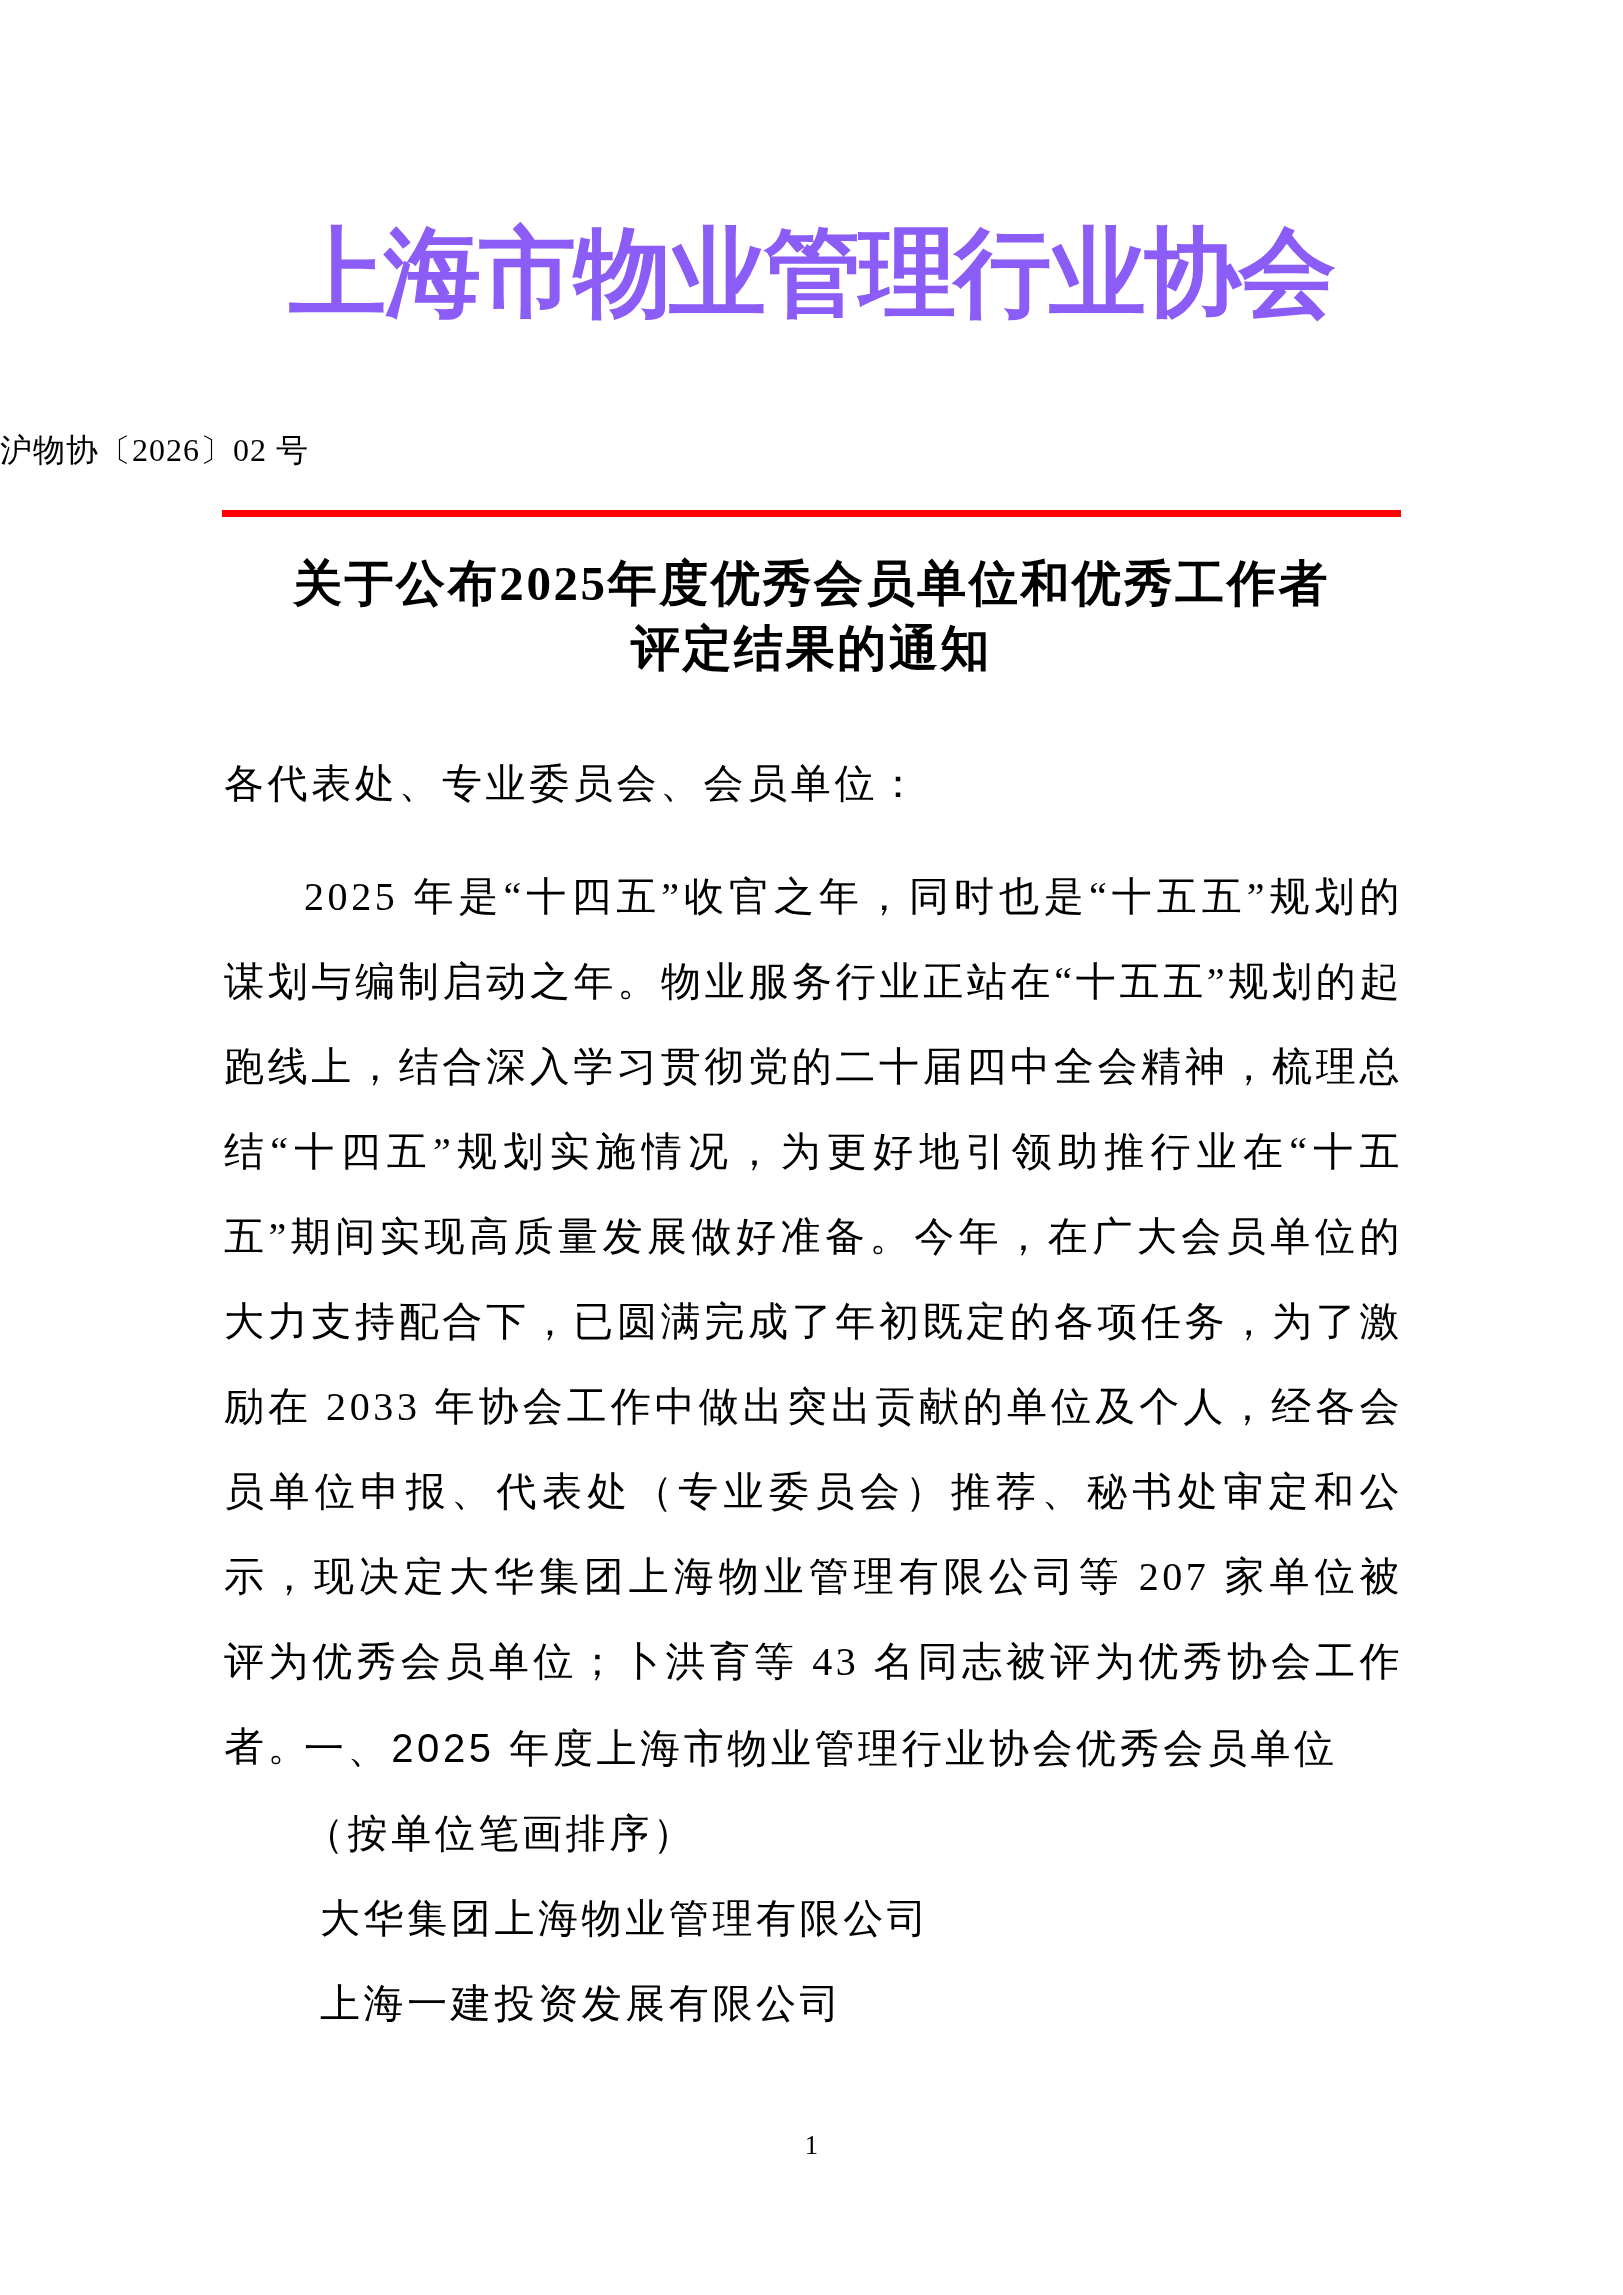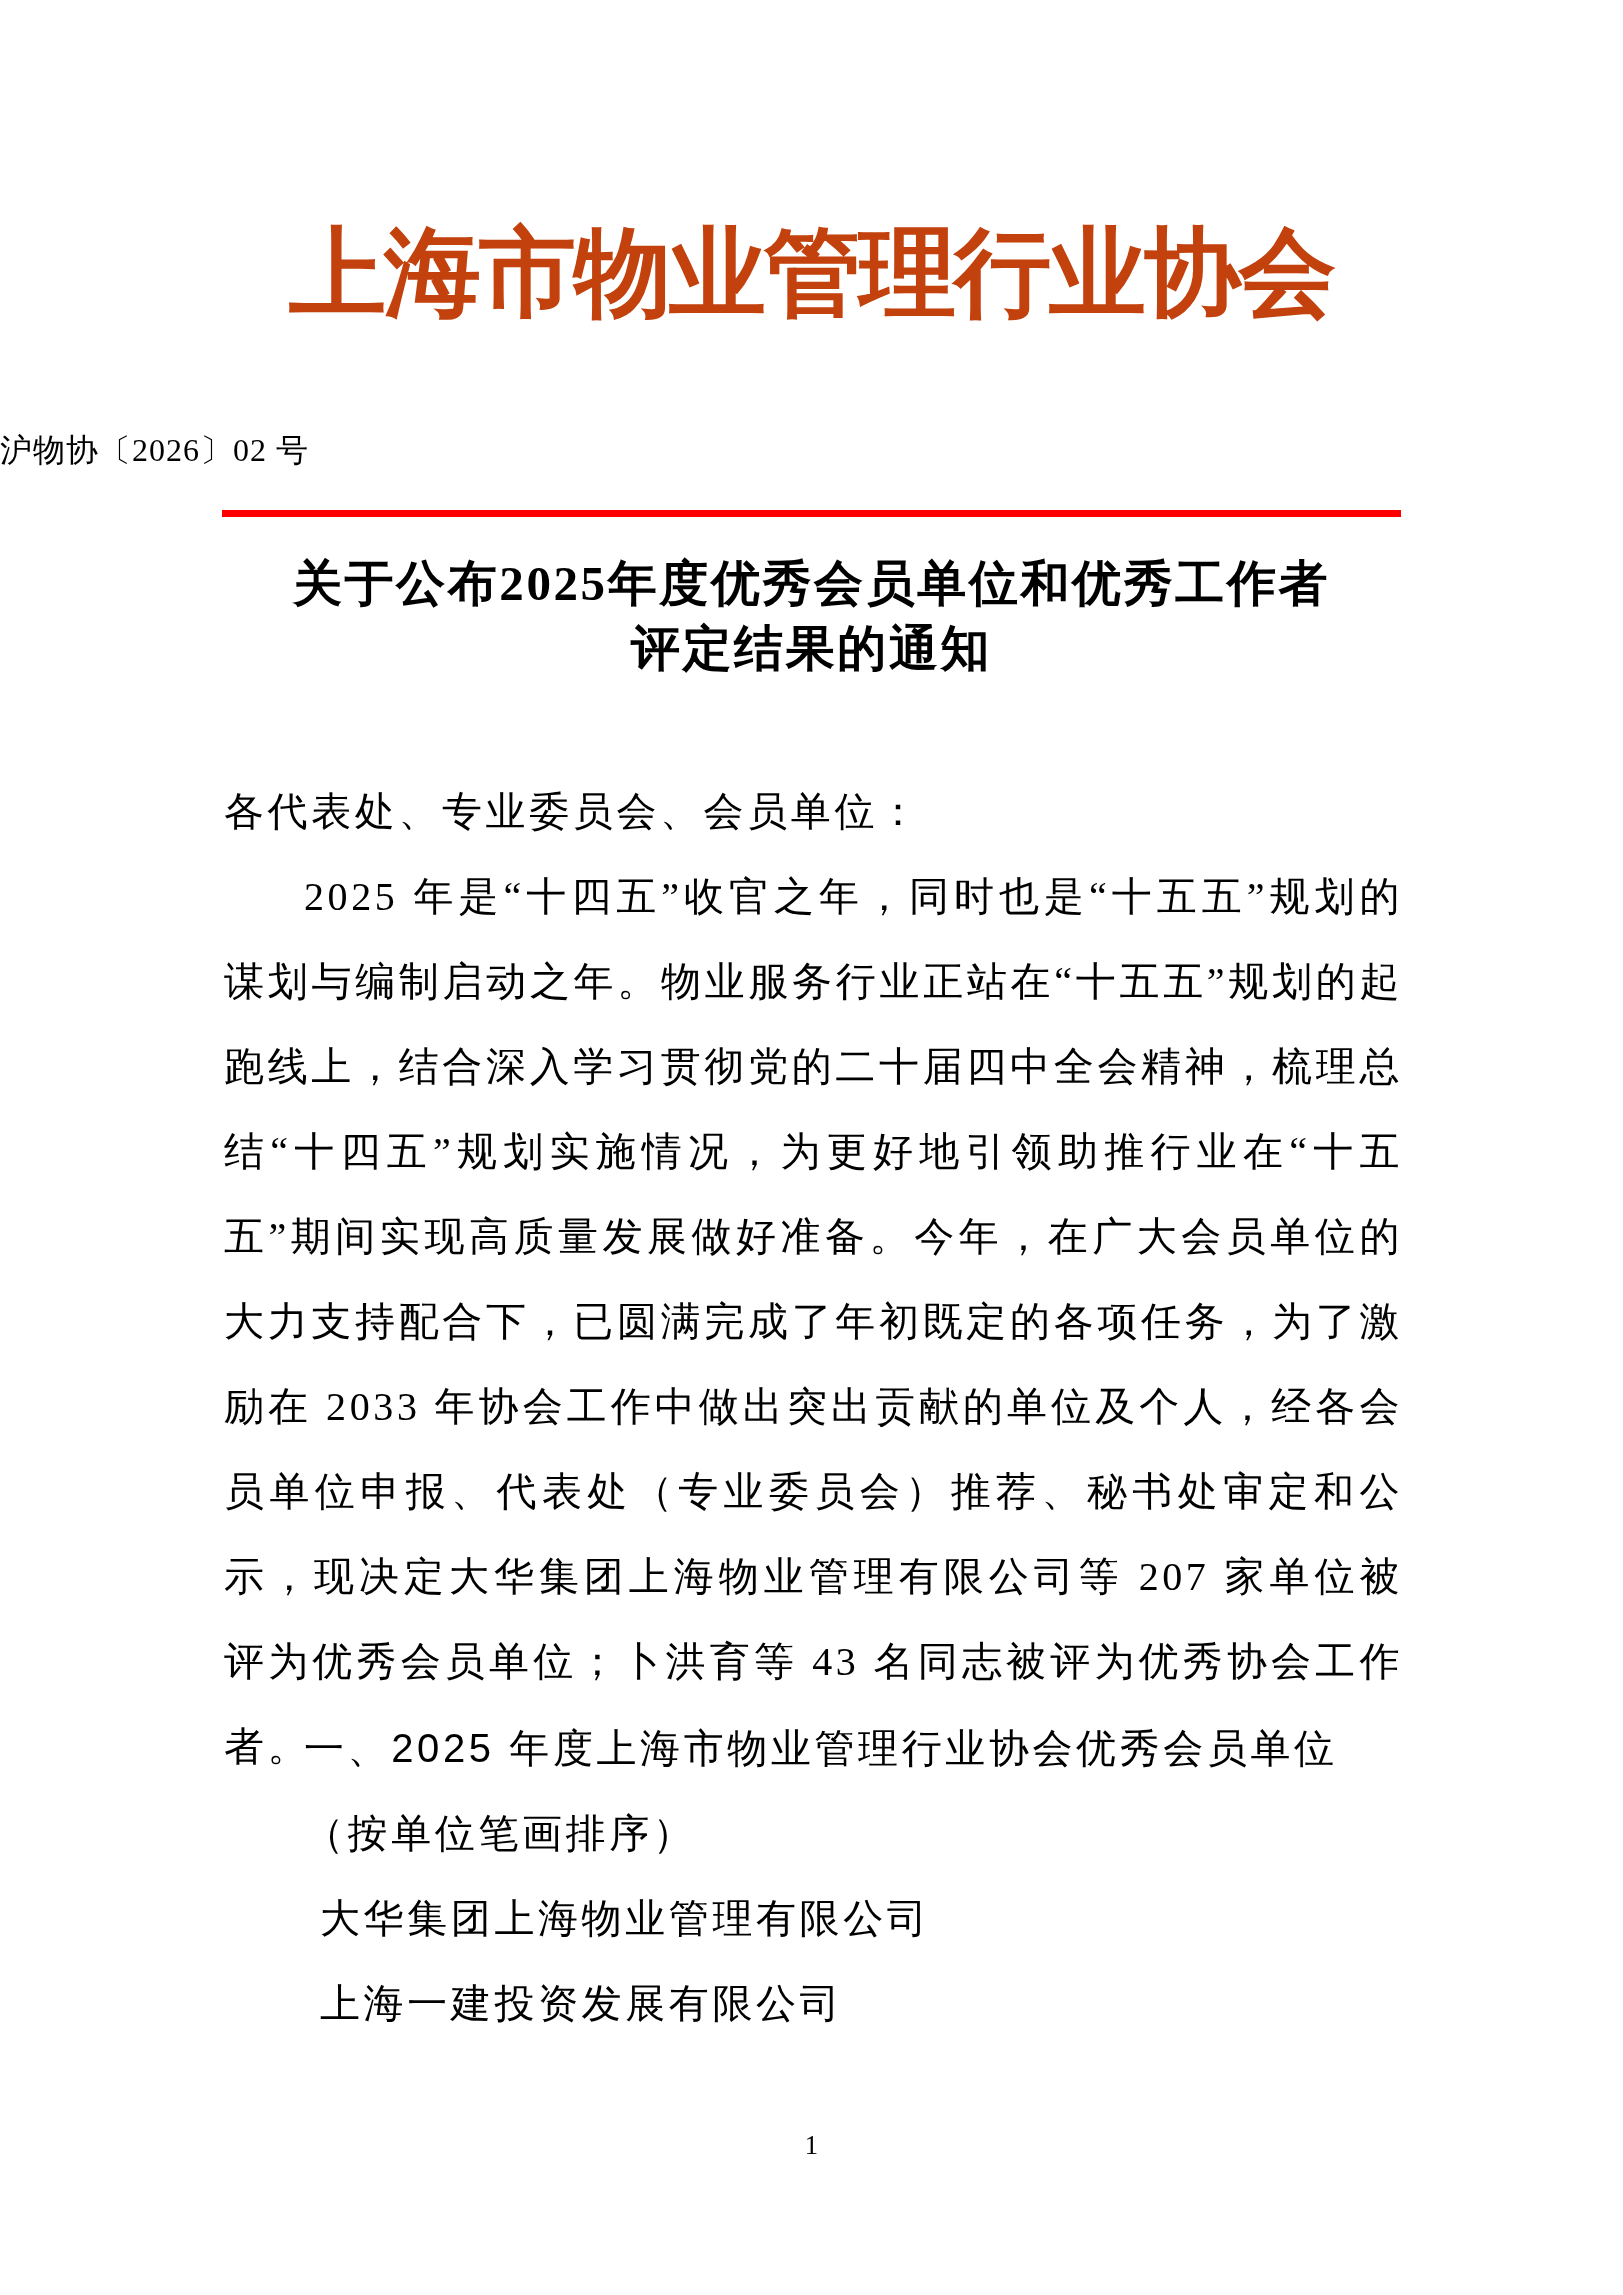--- a/index.html
+++ b/index.html
@@ -21,21 +21,21 @@
     top: 215px;
     left: 0;
     width: 100%;
     margin: 0;
     text-align: center;
     font-family: "Liberation Serif", serif;
     font-weight: bold;
     font-size: 97px;
     line-height: 118px;
     letter-spacing: -2px;
-    color: #c2410c;
+    color: #8b5cf6;
     white-space: nowrap;
   }
   .doc-number {
     position: absolute;
     top: 428px;
     left: 0;
     width: 100%;
     font-size: 32px;
     line-height: 44px;
     letter-spacing: 1px;
@@ -63,21 +63,21 @@
   .doc-title .line { white-space: nowrap; text-align: center; }
   .bodytext {
     position: absolute;
     left: 224px;
     width: 1179px;
     margin: 0;
     font-size: 40px;
     line-height: 85px;
     letter-spacing: 3.6px;
   }
-  .salutation { top: 769px; }
+  .salutation { top: 744px; font-family: Liberation Mono, monospace; }
   .body-paragraph {
     top: 854px;
     text-align: justify;
     text-indent: 2em;
   }
   .section-heading {
     top: 1706px;
     text-indent: 2em;
     font-family: "Liberation Sans", sans-serif;
     font-weight: normal;

